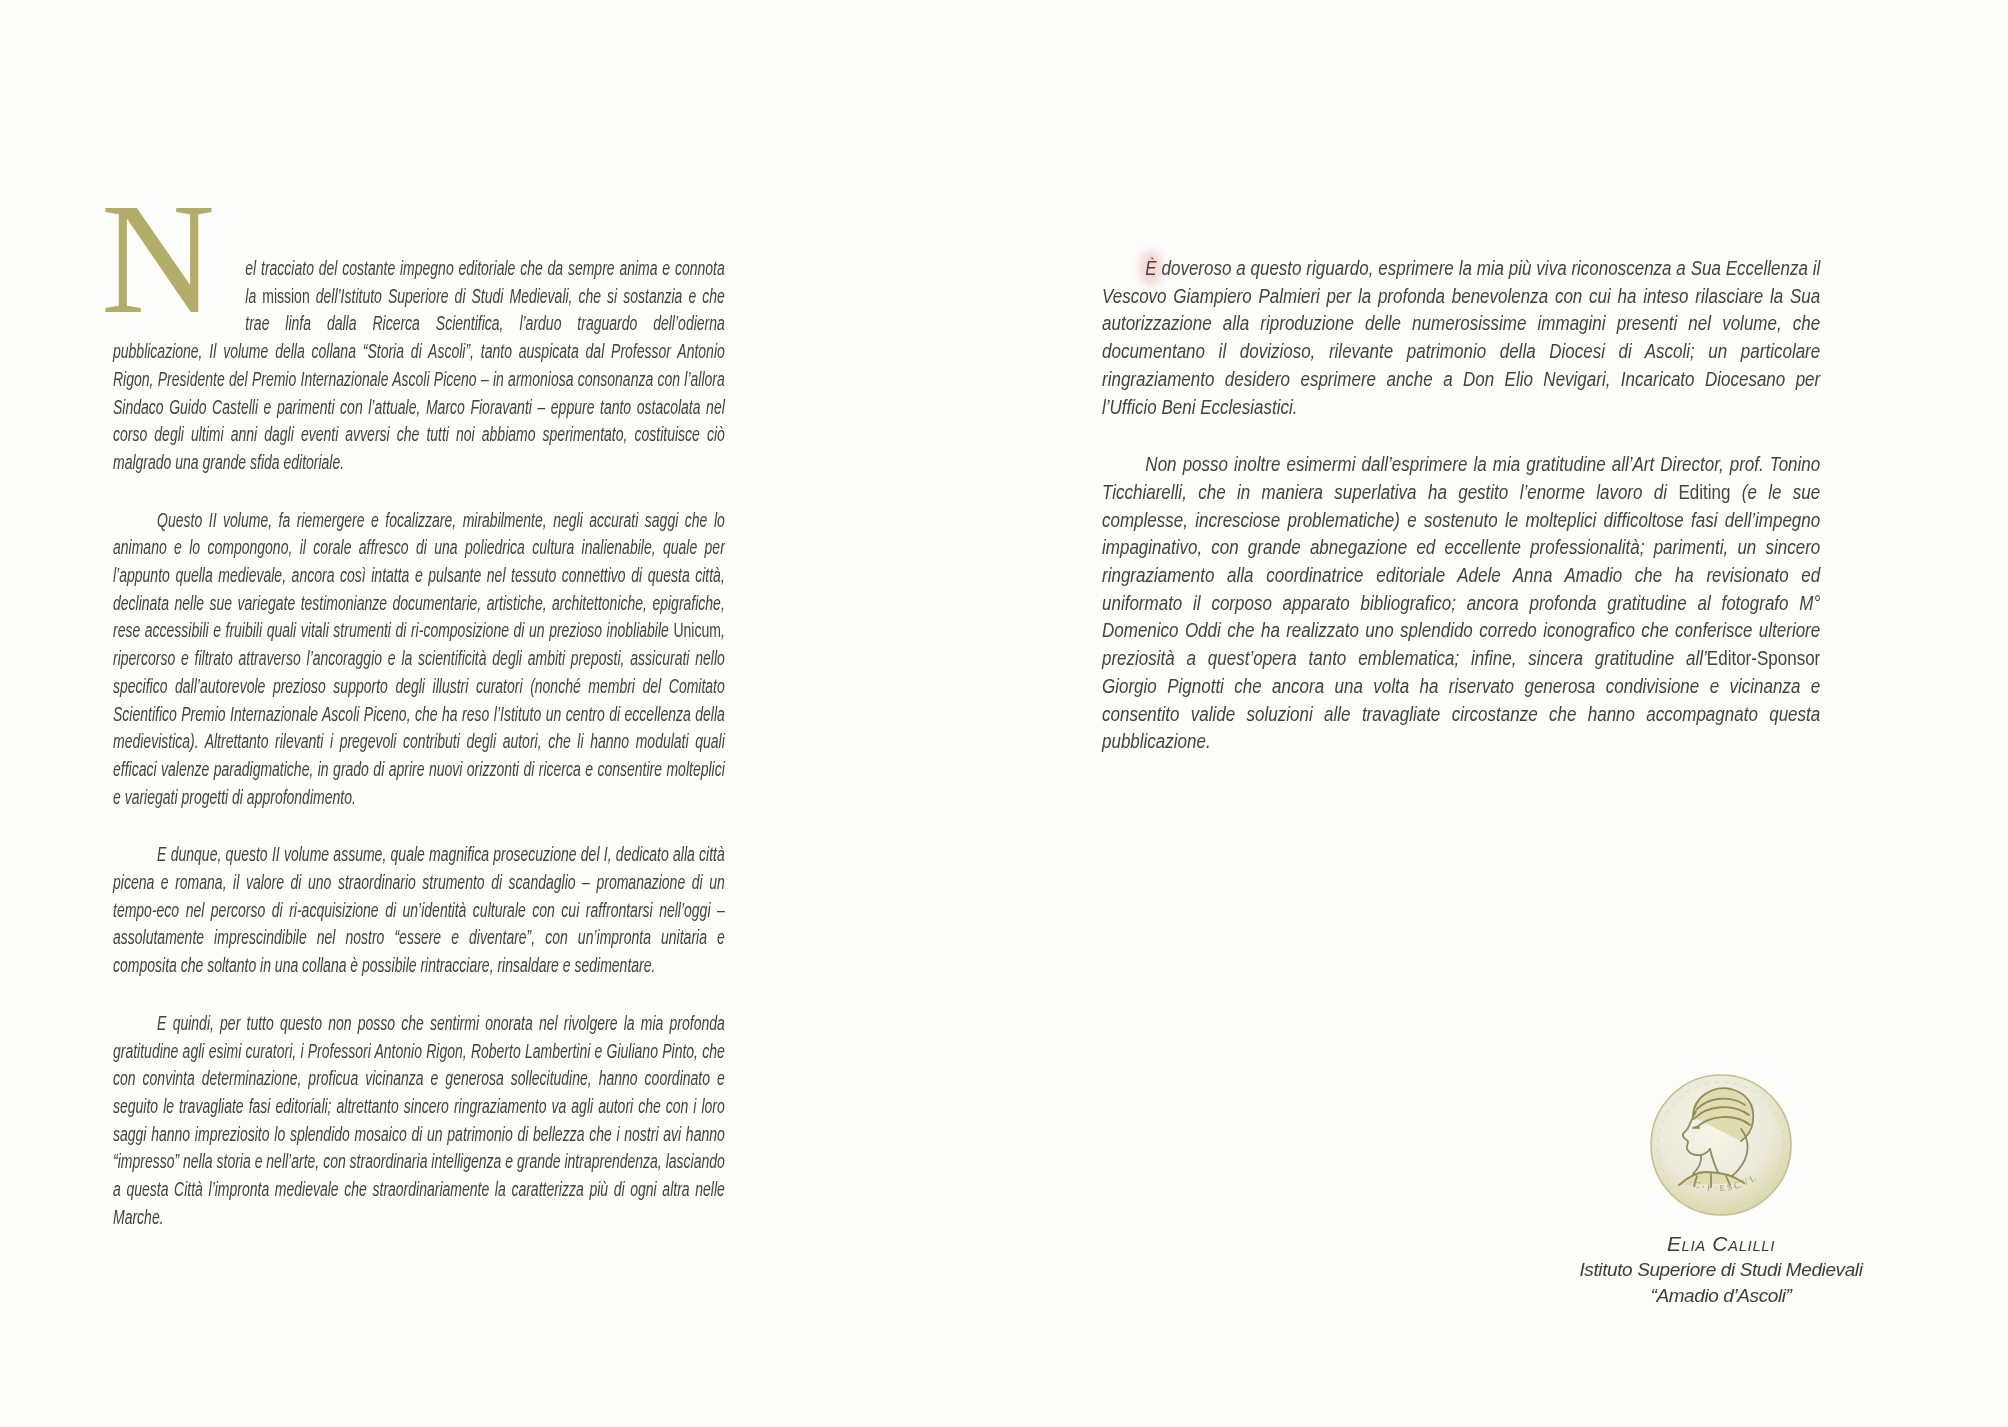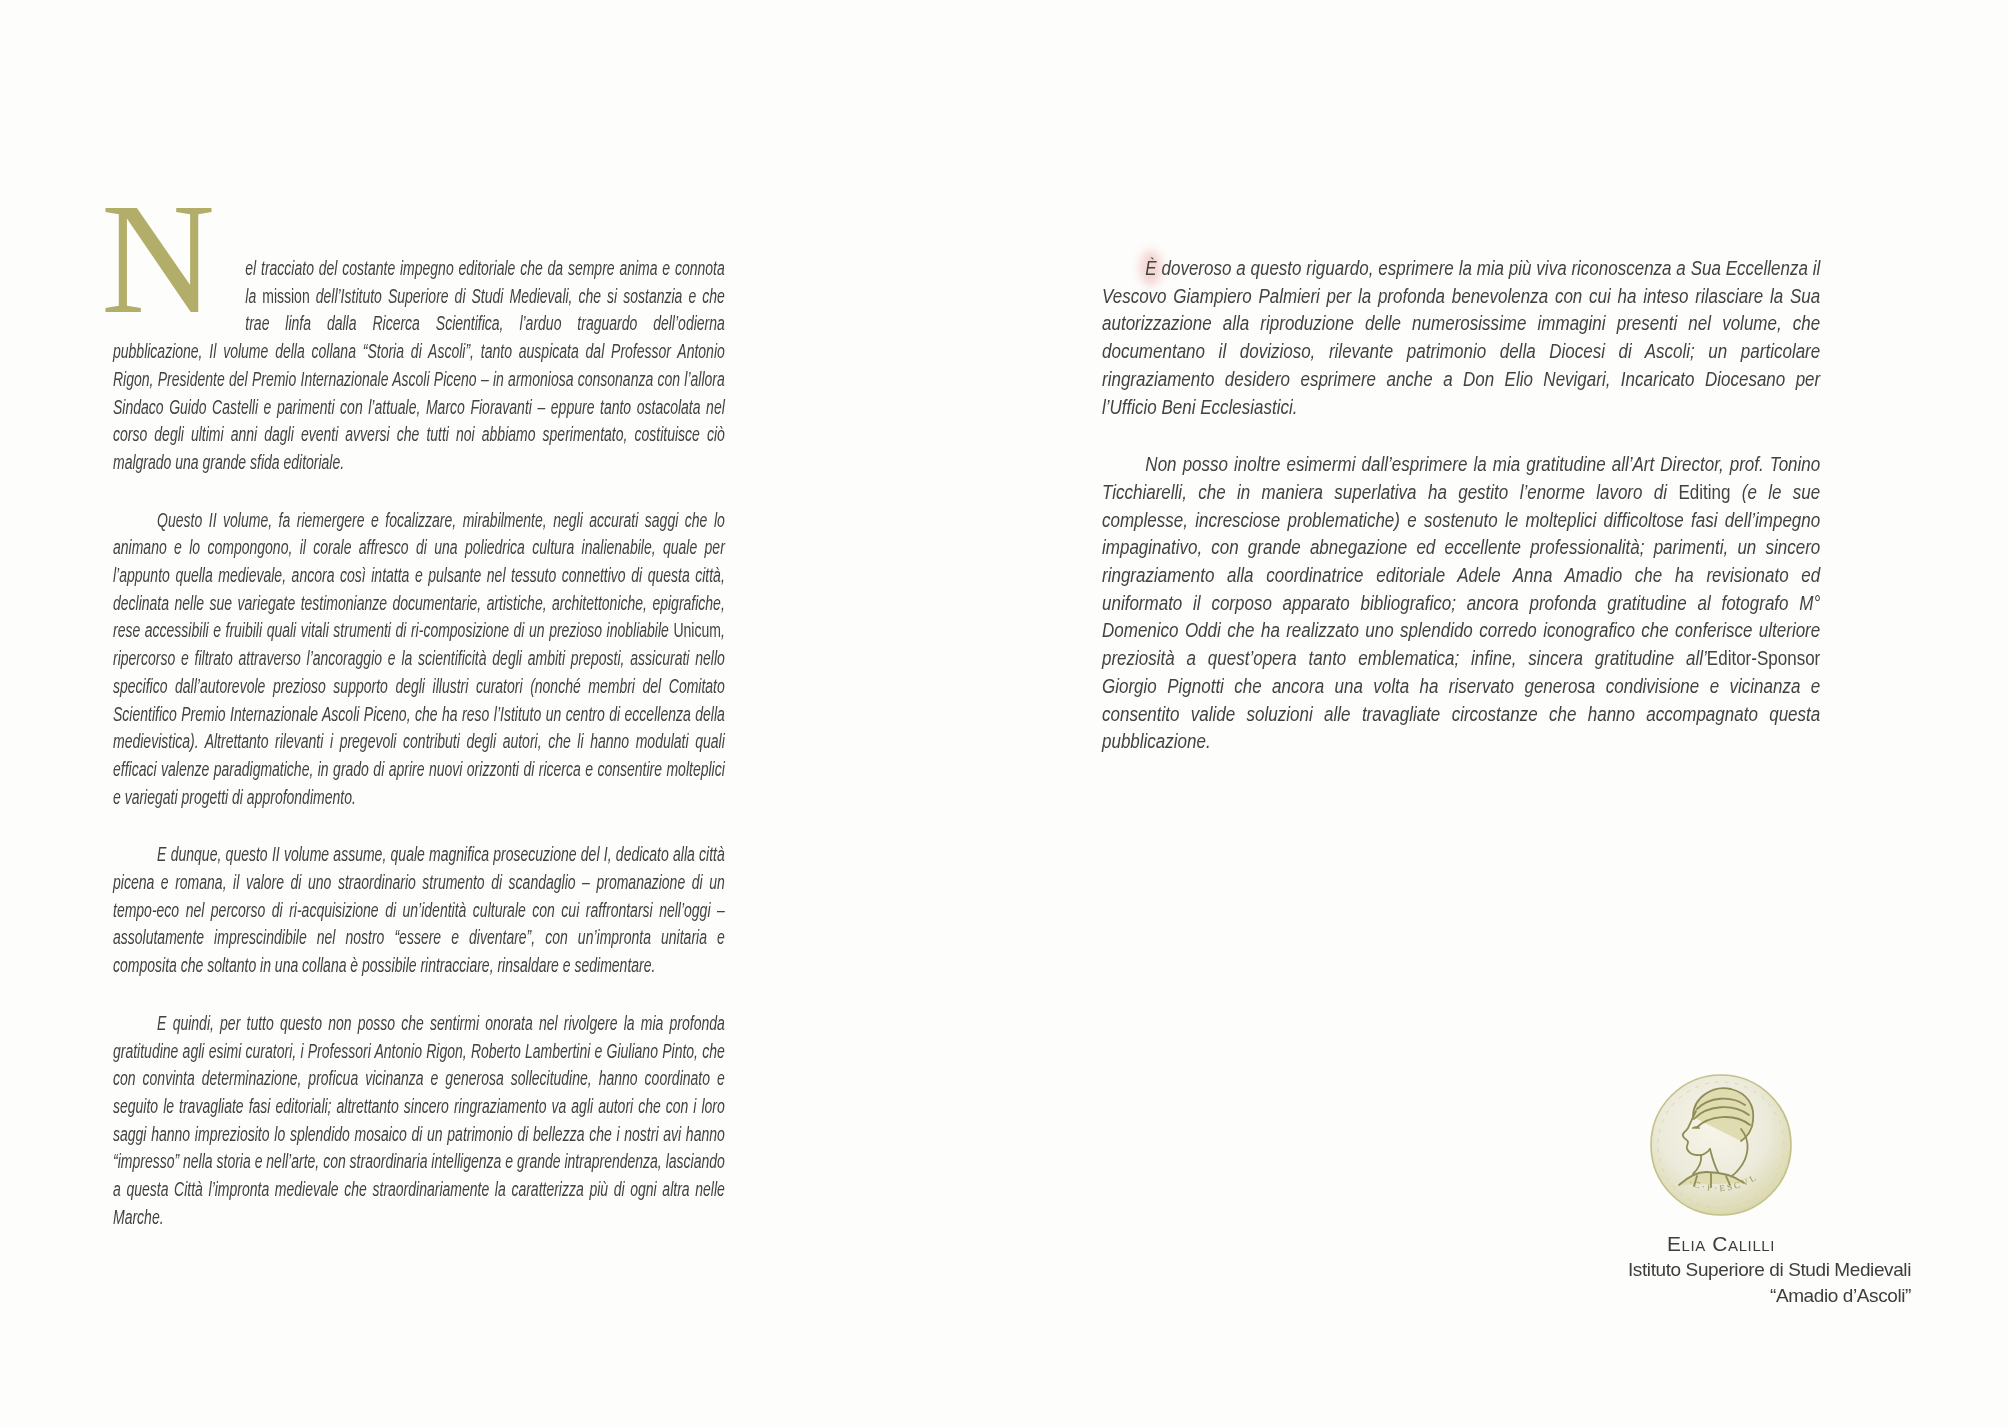--- a/index.html
+++ b/index.html
@@ -40,28 +40,28 @@
     font-size:158px; line-height:1; color:#b2ae6a;
     letter-spacing:0;
   }
 
   
   .seal { position:absolute; left:1649px; top:1073px; width:144px; height:144px; }
 
   
   .colophon {
     position:absolute; left:1531px; top:1231px; width:380px;
-    text-align:center; color:#3d3d3d;
+    text-align:center; color:#3d3d3d;font-style:italic;
   }
   .colophon .author {
     font-variant:small-caps; font-size:21px; letter-spacing:.6px;
     line-height:26px; font-weight:400;
   }
   .colophon .inst, .colophon .quote {
-    font-size:19px; letter-spacing:-.4px; line-height:26px; font-weight:400;text-align:right;
+    font-size:19px; letter-spacing:-.4px; line-height:26px; font-weight:400;
   }
 </style>
 </head>
 <body>
 
 <div class="page-canvas">
 
   <span class="dropcap-glyph">N</span>
 
   <div class="col left" id="left-col">

